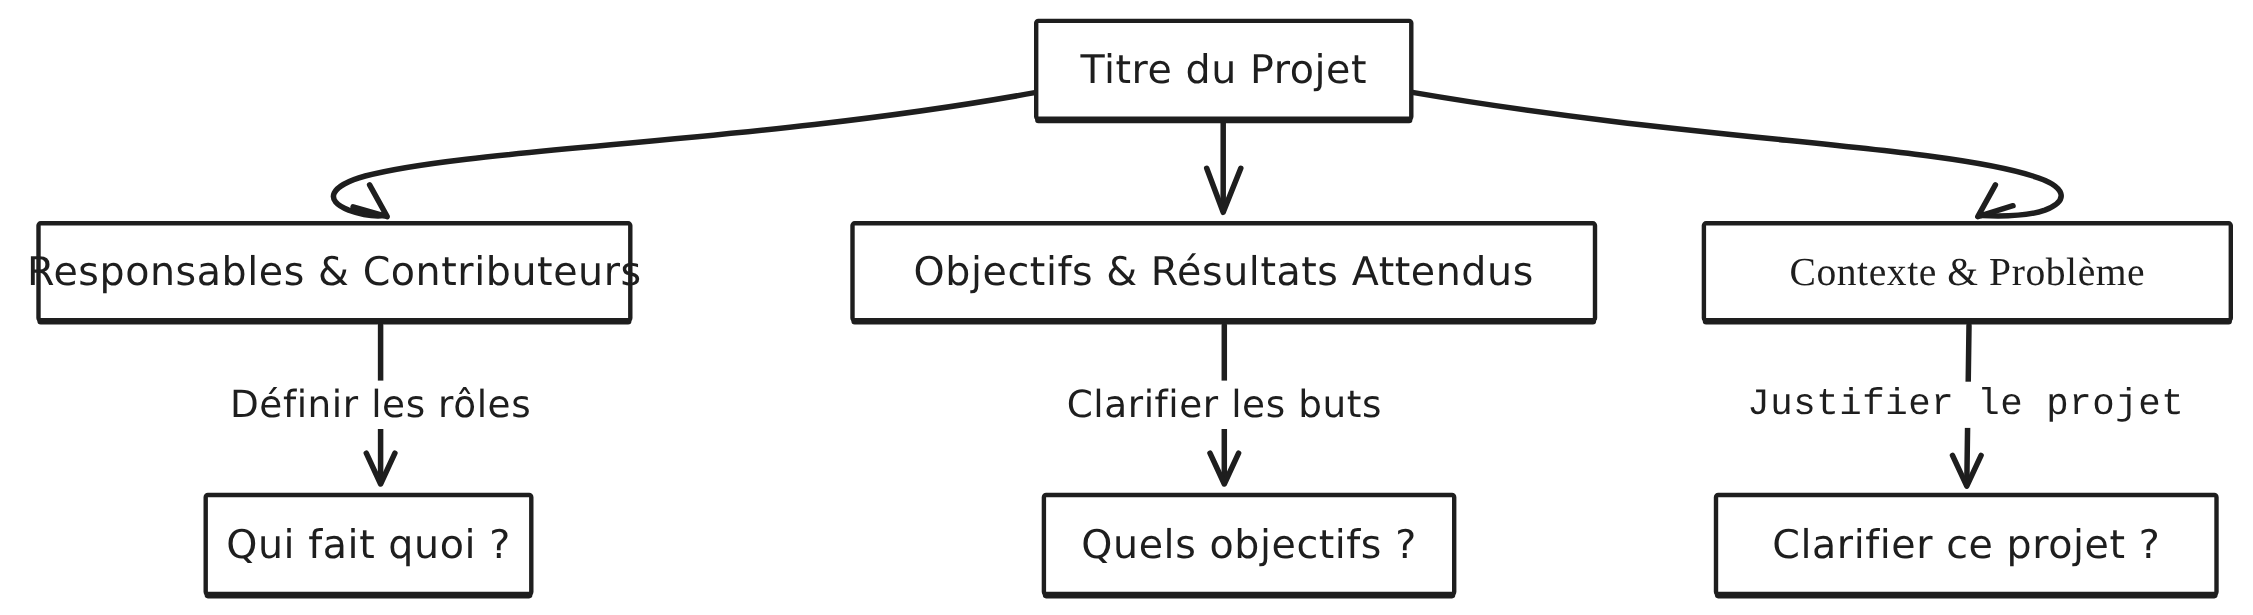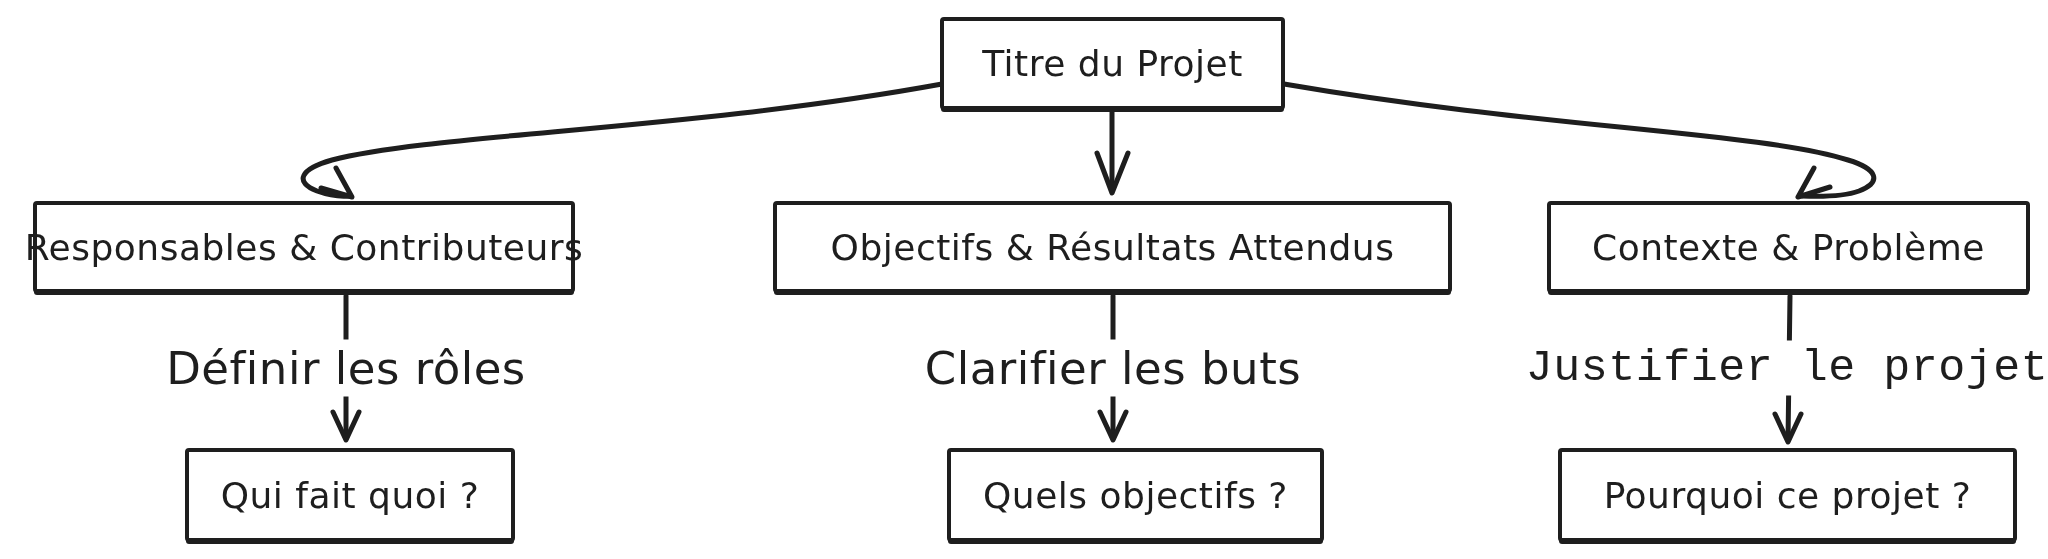--- a/index.html
+++ b/index.html
@@ -37,31 +37,31 @@
     letter-spacing: 0.5px;
     white-space: nowrap;
     color: #1e1e1e;
   }
   .edge-label {
     position: absolute;
     z-index: 3;
     transform: translate(-50%, -50%);
     background: #ffffff;
     padding: 2px 12px;
-    font-size: 45px;
+    font-size: 34px;
     letter-spacing: 0.5px;
     white-space: nowrap;
     color: #1e1e1e;
   }
   
   .n-root  { left: 940px;  top: 17px;  width: 345px; height: 93px; }
   .n-b0    { left: 13px;   top: 201px; width: 542px; height: 92px; margin-left: 20px; }
   .n-b1    { left: 773px;  top: 201px; width: 679px; height: 92px; }
-  .n-b2    { left: 1547px; top: 201px; width: 483px; height: 92px; }
-  .n-l0    { left: 185px;  top: 448px; width: 330px; height: 94px; }
+  .n-b2    { left: 1547px; top: 201px; width: 483px; height: 92px; font-family: Liberation Serif, serif; }
+  .n-l0    { left: 185px;  top: 448px; width: 300px; height: 94px; }
   .n-l1    { left: 923px;  top: 448px; width: 377px; height: 94px; margin-left: 24px; }
   .n-l2    { left: 1558px; top: 448px; width: 459px; height: 94px; }
   .el-0 { left: 346px;  top: 368px; }
   .el-1 { left: 1113px; top: 368px; text-align: center; }
   .el-2 { left: 1787px; top: 368px; font-family: Liberation Mono, monospace; }
 </style>
 </head>
 <body>
 
 <div class="canvas">
@@ -113,16 +113,16 @@
     <span>Justifier le projet</span>
   </div>
 
   <div class="node n-l0">
     <span>Qui fait quoi ?</span>
   </div>
   <div class="node n-l1">
     <span>Quels objectifs ?</span>
   </div>
   <div class="node n-l2">
-    <span>Pourquoi ce projet ?</span>
+    <span>Clarifier ce projet ?</span>
   </div>
 
 </div>
 
 </body></html>

